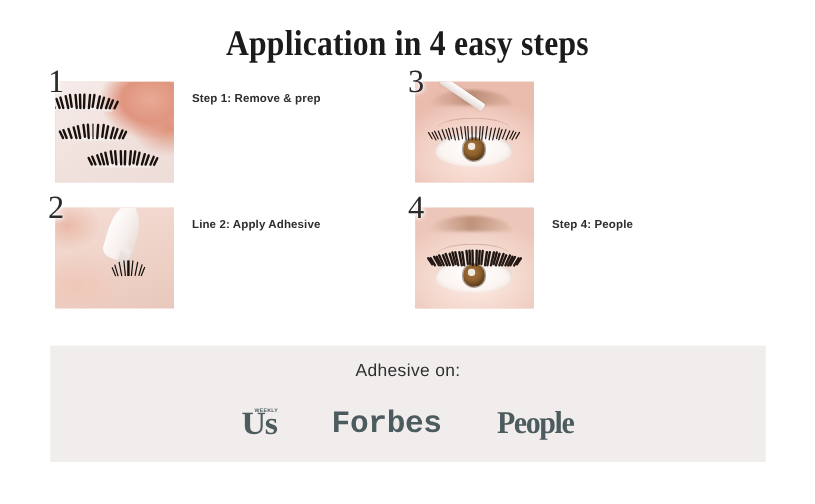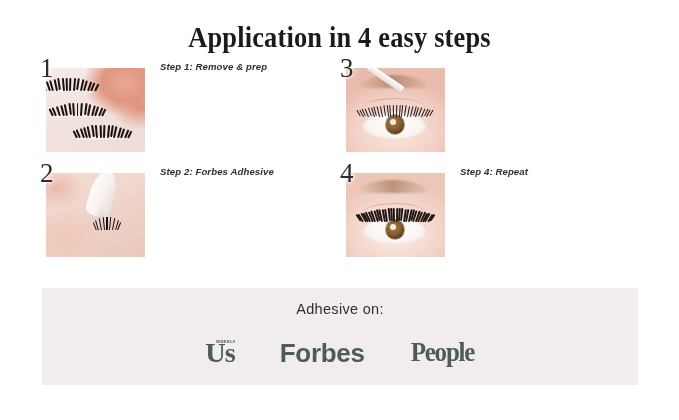--- a/index.html
+++ b/index.html
@@ -35,21 +35,21 @@
   .stepnum{
     position:absolute;left:-2px;top:-9px;z-index:5;
     font-family:"Liberation Serif",serif;
     font-size:27px;line-height:27px;color:#2b2b2b;font-weight:400;
     text-shadow:0 0 2px #fff,0 0 4px #fff,0 0 6px #fff;
   }
 
   .txt{position:absolute;left:118px;top:0;width:180px;}
   .step-title{
     font-size:9.6px;line-height:13px;font-weight:700;color:#2e2e2e;
-    letter-spacing:.1px;margin:0 0 1px 0;font-style:italic;
+    letter-spacing:.1px;margin:16px 0 1px 0;
   }
   .step-body{
     font-size:8.9px;line-height:11.6px;color:#3a3a3a;margin:0;
     letter-spacing:.05px;
   }
 
   
   .ph{position:absolute;inset:0;}
 
   
@@ -160,21 +160,21 @@
     font-weight:700;font-size:27px;line-height:27px;letter-spacing:-1px;
     transform:scaleX(1.05);
   }
   .logo-us .wk{
     position:absolute;right:-1px;top:-1px;
     font-family:"Liberation Sans",sans-serif;
     font-size:4.2px;line-height:5px;font-weight:700;letter-spacing:.2px;
     transform:scaleX(1);
   }
   .logo-forbes{
-    font-family:Liberation Sans, sans-serif;font-weight:700;
+    font-family:Liberation Mono, monospace;font-weight:700;
     font-size:26px;line-height:27px;letter-spacing:-.3px;
   }
   .logo-strategist{
     position:relative;font-family:"Liberation Serif",serif;font-weight:400;
     font-size:25px;line-height:27px;letter-spacing:-.4px;
   }
   .logo-strategist .the{
     position:absolute;left:3px;top:-9px;
     font-size:8.5px;line-height:9px;font-weight:400;letter-spacing:0;
   }
@@ -273,21 +273,21 @@
                 <i style="left: 62.5%; transform: rotate(5.5deg); height: 97%;"></i>
                 <i style="left: 75%; transform: rotate(11deg); height: 89%;"></i>
                 <i style="left: 87.5%; transform: rotate(16.5deg); height: 77%;"></i>
                 <i style="left: 100%; transform: rotate(22deg); height: 62%;"></i>
               </div>
           </div>
         </div>
         <div class="stepnum">2</div>
       </div>
       <div class="txt">
-        <p class="step-title">Step 2: Forbes Adhesive</p>
+        <p class="step-title">Line 2: Apply Adhesive</p>
       </div>
     </div>
 
     <div class="step s3">
       <div class="photo-wrap">
         <div class="photo">
           <div class="ph p3">
             <div class="brow"></div>
             <div class="lidcrease"></div>
             <div class="eyeball"></div>
@@ -365,21 +365,21 @@
                 <i style="left: 89.6552%; transform: rotate(27deg); height: 85%;"></i>
                 <i style="left: 93.1034%; transform: rotate(29.3deg); height: 81%;"></i>
                 <i style="left: 96.5517%; transform: rotate(31.7deg); height: 76%;"></i>
                 <i style="left: 100%; transform: rotate(34deg); height: 71%;"></i>
               </div>
           </div>
         </div>
         <div class="stepnum">4</div>
       </div>
       <div class="txt">
-        <p class="step-title">Step 4: Repeat</p>
+        <p class="step-title">Step 4: People</p>
       </div>
     </div>
 
   </div>
 
   <div class="featured">
     <div class="featured-label">Adhesive on:</div>
     <div class="logos">
 
       <div class="logo logo-us">

